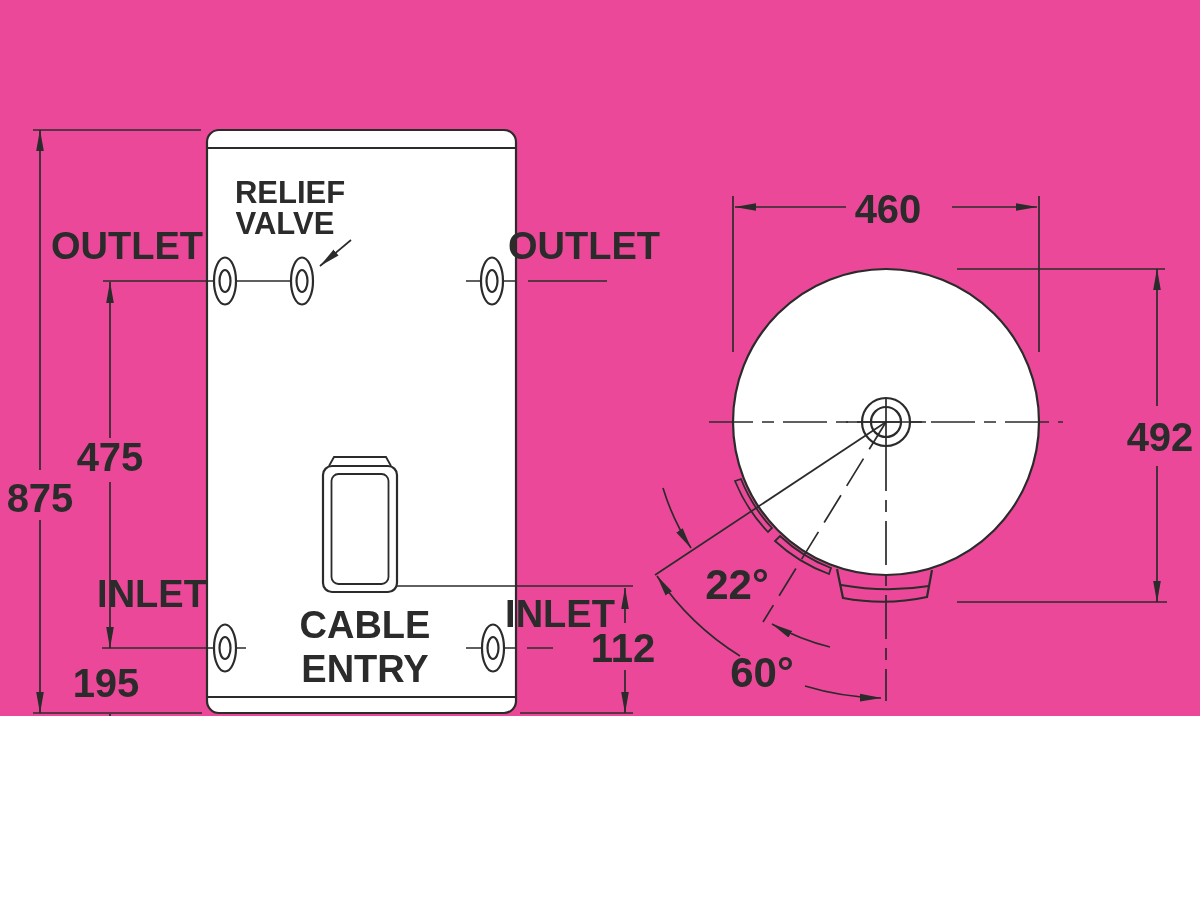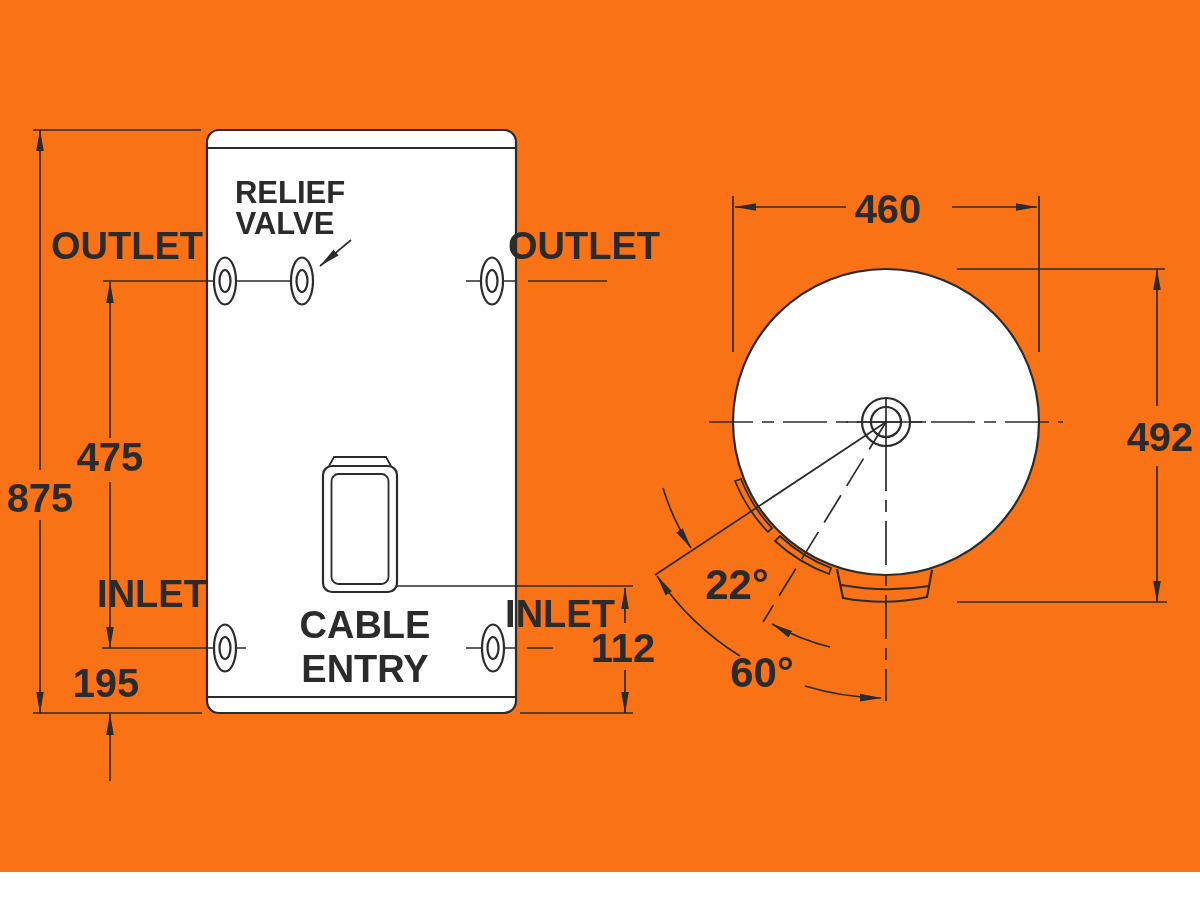--- a/index.html
+++ b/index.html
@@ -1,16 +1,16 @@
 <!DOCTYPE html>
 <html><head>
 <meta charset="utf-8">
 <style>
   html,body{margin:0;padding:0;background:#ffffff;}
-  .stage{position:relative;width:1200px;height:872px;background:#f97316;overflow:hidden;}
+  .stage{position:relative;width:1200px;height:716px;background:#ec4899;overflow:hidden;}
   svg{display:block;}
   svg text{
     font-family:"Liberation Sans","DejaVu Sans",sans-serif;
     font-weight:600;
     fill:#2b2b2b;
     text-anchor:middle;
   }
   .lbl{font-size:38px;}
   .lbl-sm{font-size:31px;}
   .num{font-size:40px;}

